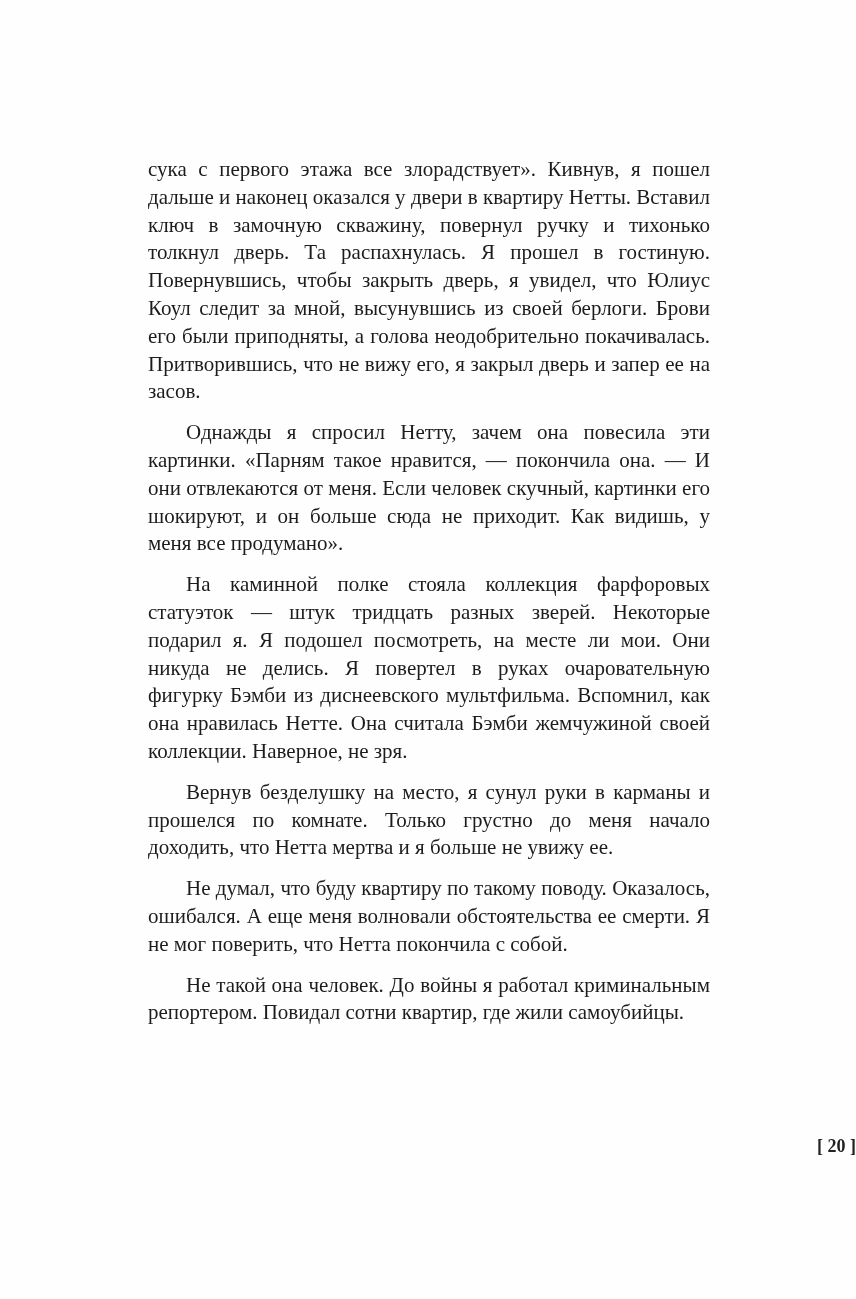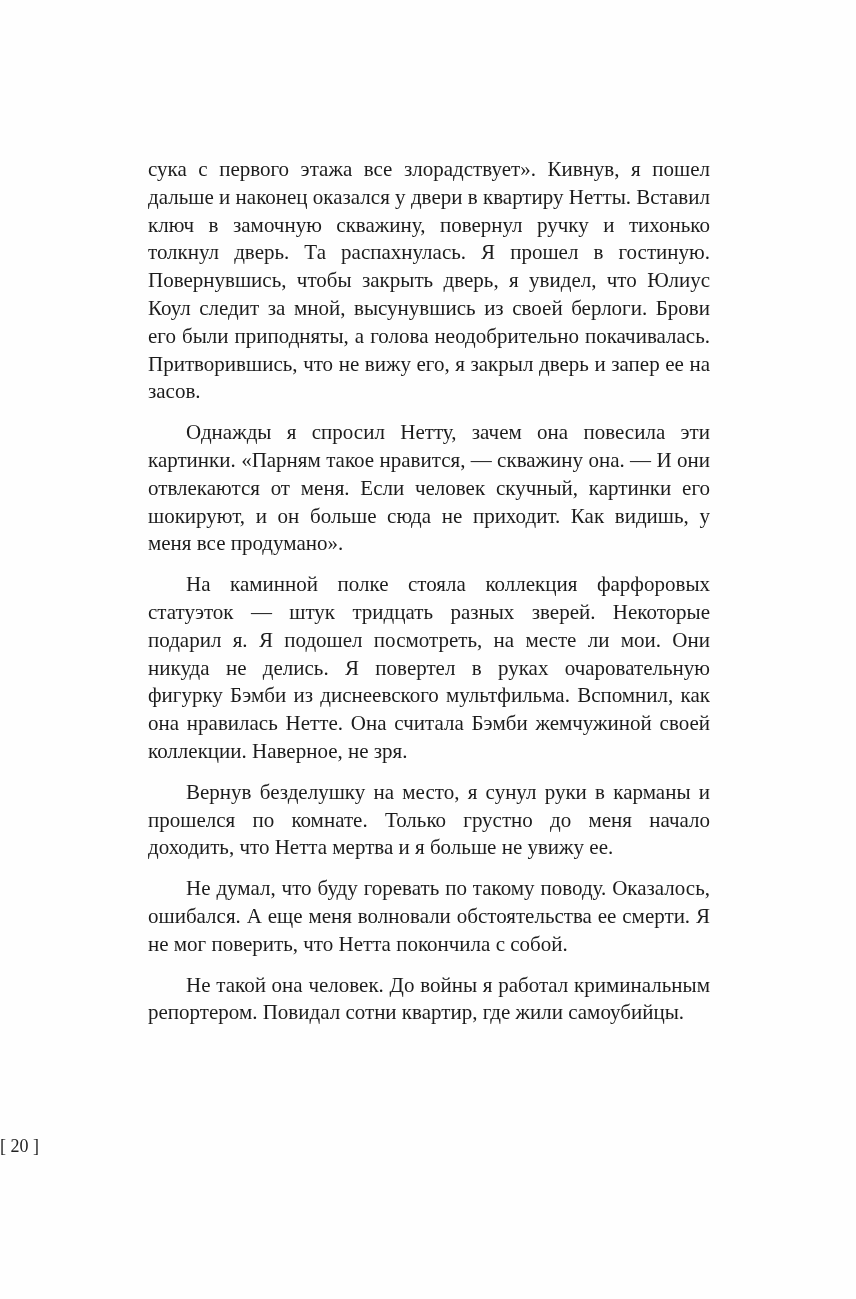--- a/index.html
+++ b/index.html
@@ -45,36 +45,36 @@
     text-indent: 38px;
   }
   .text-block p.no-indent {
     text-indent: 0;
   }
   .folio {
     position: absolute;
     top: 1136px;
     left: 0;
     width: 100%;
-    text-align: left;
+    text-align: right;
     font-size: 18px;
-    font-weight: normal;
+    font-weight: bold;
     color: #222222;
   }
 </style>
 </head>
 <body>
 
 <div class="page">
 
 
   <div class="text-block">
     <p class="no-indent">сука с первого этажа все злорадствует». Кивнув, я пошел дальше и наконец оказался у двери в квартиру Нетты. Вставил ключ в замочную скважину, повернул ручку и тихонько толкнул дверь. Та распахнулась. Я прошел в гостиную. Повернувшись, чтобы закрыть дверь, я увидел, что Юлиус Коул следит за мной, высунувшись из своей берлоги. Брови его были приподняты, а голова неодобрительно покачивалась. Притворившись, что не вижу его, я закрыл дверь и запер ее на засов.</p>
-    <p>Однажды я спросил Нетту, зачем она повесила эти картинки. «Парням такое нравится, — скважину она. — И они отвлекаются от меня. Если человек скучный, картинки его шокируют, и он больше сюда не приходит. Как видишь, у меня все продумано».</p>
+    <p>Однажды я спросил Нетту, зачем она повесила эти картинки. «Парням такое нравится, — покончила она. — И они отвлекаются от меня. Если человек скучный, картинки его шокируют, и он больше сюда не приходит. Как видишь, у меня все продумано».</p>
     <p>На каминной полке стояла коллекция фарфоровых статуэток — штук тридцать разных зверей. Некоторые подарил я. Я подошел посмотреть, на месте ли мои. Они никуда не делись. Я повертел в руках очаровательную фигурку Бэмби из диснеевского мультфильма. Вспомнил, как она нравилась Нетте. Она считала Бэмби жемчужиной своей коллекции. Наверное, не зря.</p>
     <p>Вернув безделушку на место, я сунул руки в карманы и прошелся по комнате. Только грустно до меня начало доходить, что Нетта мертва и я больше не увижу ее.</p>
-    <p>Не думал, что буду горевать по такому поводу. Оказалось, ошибался. А еще меня волновали обстоятельства ее смерти. Я не мог поверить, что Нетта покончила с собой.</p>
+    <p>Не думал, что буду квартиру по такому поводу. Оказалось, ошибался. А еще меня волновали обстоятельства ее смерти. Я не мог поверить, что Нетта покончила с собой.</p>
     <p>Не такой она человек. До войны я работал криминальным репортером. Повидал сотни квартир, где жили самоубийцы.</p>
   </div>
 
   <div class="folio">[ 20 ]</div>
 
 </div>
 
 </body></html>

